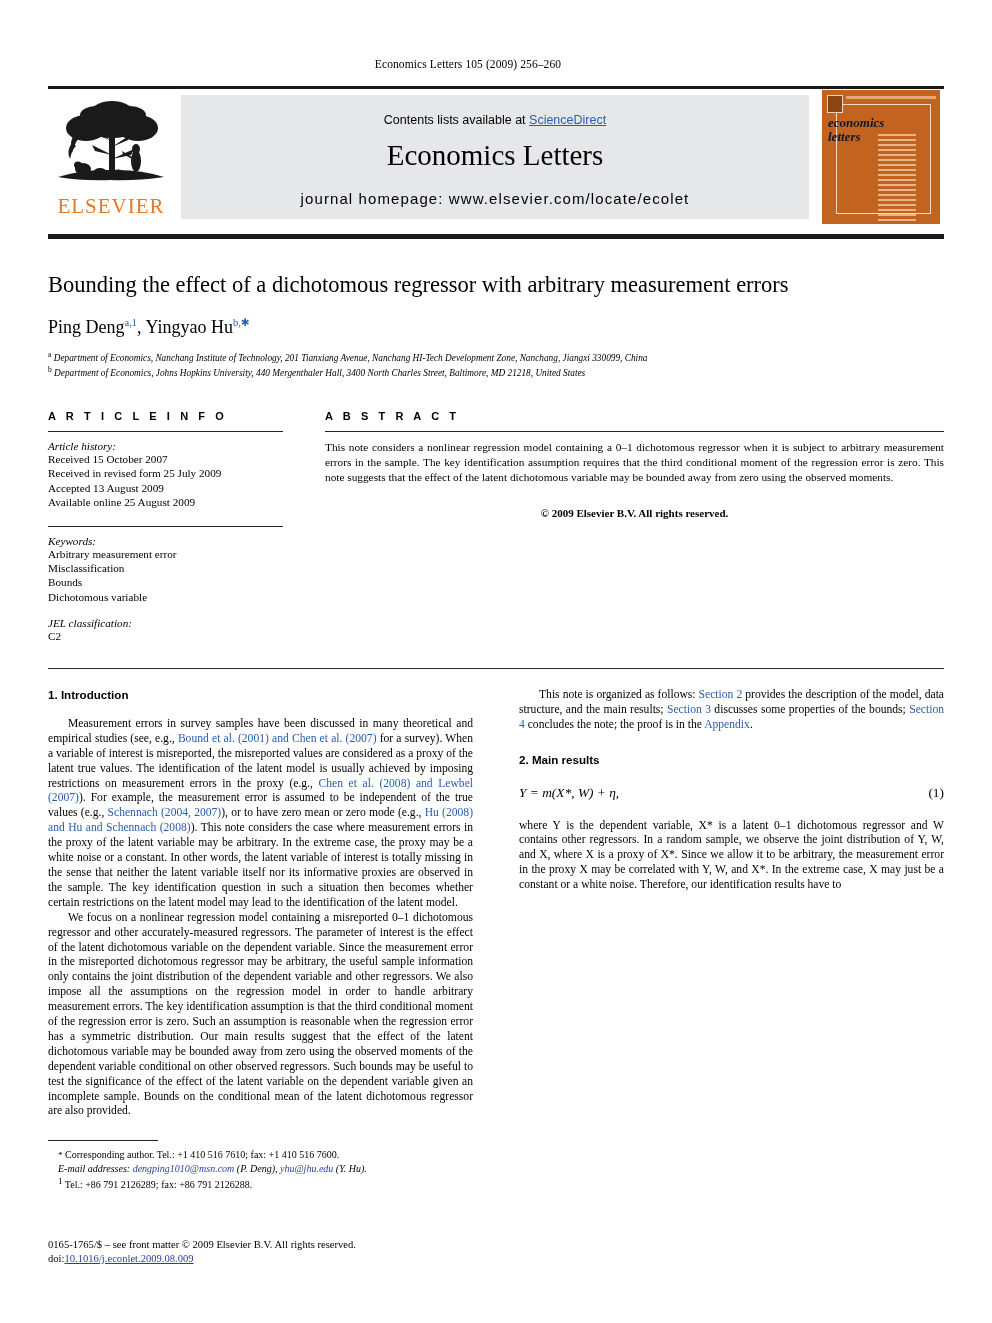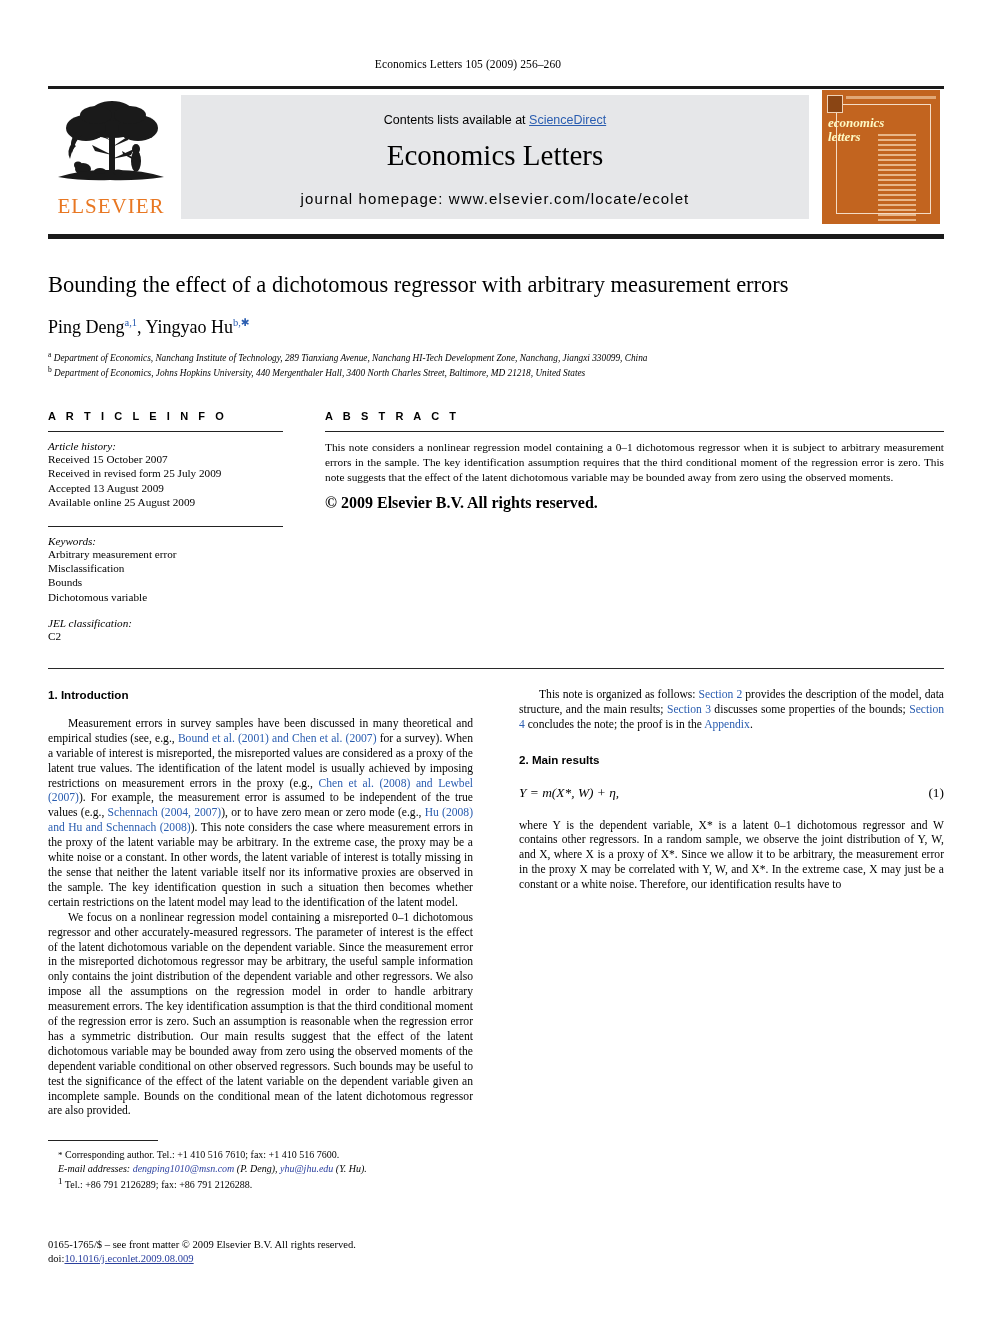--- a/index.html
+++ b/index.html
@@ -129,21 +129,21 @@
     opacity:.8;
   }
   .cover-title {
     position: absolute;
     left: 6px; top: 26px;
     font-family: "Liberation Serif", "DejaVu Serif", serif;
     font-style: italic;
     font-weight: bold;
     font-size: 13px;
     line-height: 14px;
-    color: #fef9c3;
+    color: #0f172a;
   }
   .cover-toc {
     position: absolute;
     left: 56px; top: 44px;
     width: 38px;
   }
   .cover-toc i {
     display: block;
     height: 2px;
     margin-bottom: 3px;
@@ -198,23 +198,23 @@
   }
   .info-label { font-style: italic; font-size: 11.2px; }
   .info-line  { font-size: 11.2px; line-height: 14.4px; }
   .info-gap   { height: 13px; }
   .abs-text {
     font-size: 11.3px;
     line-height: 15.2px;
     text-align: justify;
   }
   .abs-rights {
-    margin-top: 8px;
-    font-size: 16px;
-    text-align: left;
+    margin-top: 21px;
+    font-size: 11px;
+    text-align: center;
     font-weight: bold;
   }
   .rule-below-abs {
     position: absolute;
     left: 48px; top: 668px;
     width: 896px;
     height: 1px;
     background: #2a2a2a;
   }
   .rule-below-abs-2 {
@@ -369,21 +369,21 @@
   </div>
 
   <div class="rule-below-masthead"></div>
 
   <div class="title-block">
     <h1 class="paper-title">Bounding the effect of a dichotomous regressor with arbitrary measurement errors</h1>
     <div class="authors">
       <span>Ping Deng</span><sup>a,1</sup><span>, </span><span>Yingyao Hu</span><sup class="star">b,</sup><sup class="star">✱</sup>
     </div>
     <div class="affiliations">
-      <div><sup>a</sup> <span>Department of Economics, Nanchang Institute of Technology, 289 Tianxiang Avenue, Nanchang HI-Tech Development Zone, Nanchang, Jiangxi 330099, China</span></div>
+      <div><sup>a</sup> <span>Department of Economics, Nanchang Institute of Technology, 201 Tianxiang Avenue, Nanchang HI-Tech Development Zone, Nanchang, Jiangxi 330099, China</span></div>
       <div><sup>b</sup> <span>Department of Economics, Johns Hopkins University, 440 Mergenthaler Hall, 3400 North Charles Street, Baltimore, MD 21218, United States</span></div>
     </div>
   </div>
 
   <div class="info-abstract">
 
     <div class="col-info">
       <div class="sec-head">A R T I C L E    I N F O</div>
       <div class="hrule"></div>
       <div class="info-label">Article history:</div>

